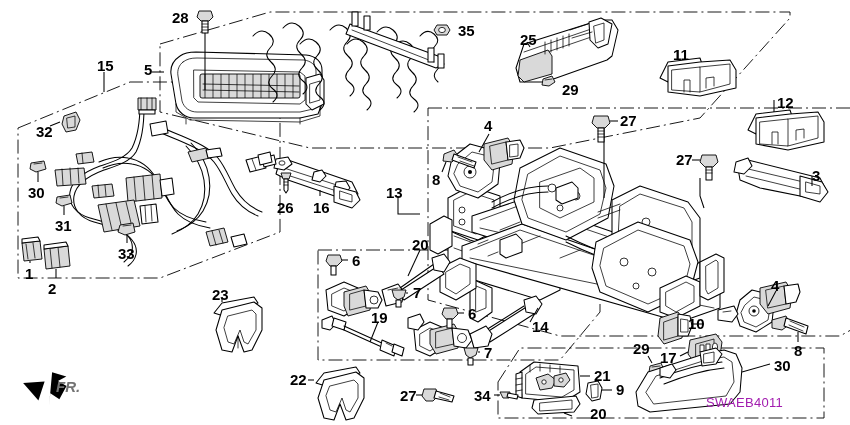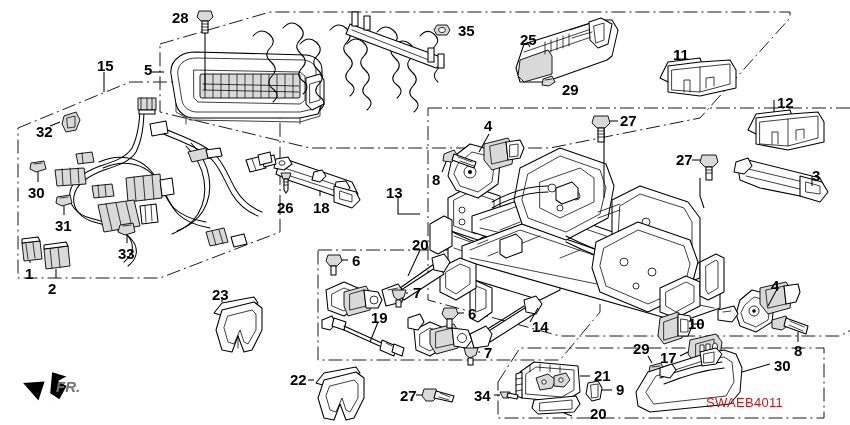--- a/index.html
+++ b/index.html
@@ -24,21 +24,21 @@
     color:#000000;
     line-height:1;
     white-space:nowrap;
     user-select:none;
   }
   .diagcode{
     position:absolute;
     font-family:"Liberation Sans", sans-serif;
     font-size:13px;
     letter-spacing:.3px;
-    color:#b91c1c;
+    color:#a21caf;
     white-space:nowrap;
   }
   .frlabel{
     position:absolute;
     font-family:"Liberation Sans", sans-serif;
     font-weight:bold;
     font-style:italic;
     font-size:15px;
     color:#737373;
     white-space:nowrap;
@@ -592,21 +592,21 @@
     <span class="callout" style="left:562px;top:82px;">29</span>
     <span class="callout" style="left:777px;top:95px;">12</span>
     <span class="callout" style="left:36px;top:124px;">32</span>
     <span class="callout" style="left:484px;top:118px;">4</span>
     <span class="callout" style="left:620px;top:113px;">27</span>
     <span class="callout" style="left:676px;top:152px;">27</span>
     <span class="callout" style="left:432px;top:172px;">8</span>
     <span class="callout" style="left:812px;top:168px;">3</span>
     <span class="callout" style="left:28px;top:185px;">30</span>
     <span class="callout" style="left:277px;top:200px;">26</span>
-    <span class="callout" style="left:313px;top:200px;">18</span>
+    <span class="callout" style="left:313px;top:200px;">16</span>
     <span class="callout" style="left:386px;top:185px;">13</span>
     <span class="callout" style="left:55px;top:218px;">31</span>
     <span class="callout" style="left:118px;top:246px;">33</span>
     <span class="callout" style="left:412px;top:237px;">20</span>
     <span class="callout" style="left:352px;top:253px;">6</span>
     <span class="callout" style="left:25px;top:266px;">1</span>
     <span class="callout" style="left:48px;top:281px;">2</span>
     <span class="callout" style="left:413px;top:285px;">7</span>
     <span class="callout" style="left:771px;top:278px;">4</span>
     <span class="callout" style="left:212px;top:287px;">23</span>

